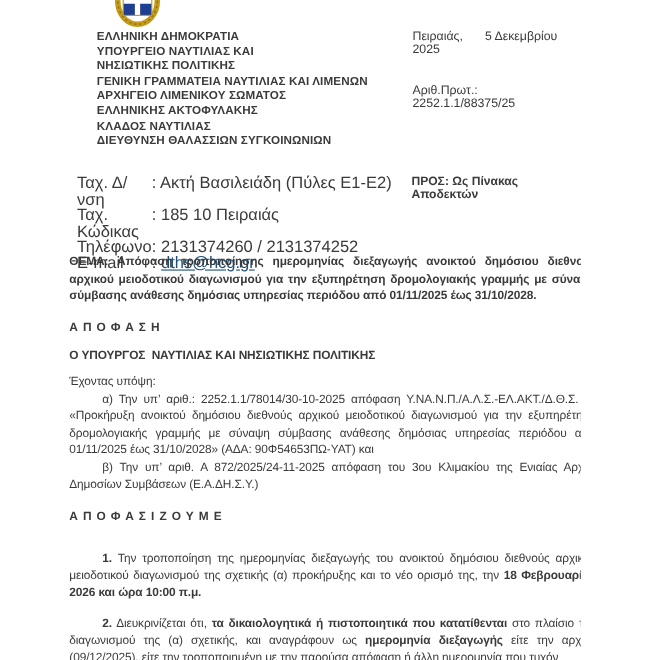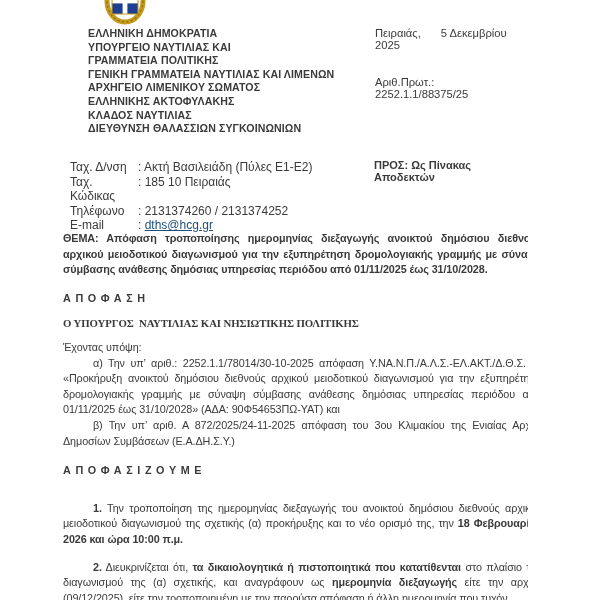--- a/index.html
+++ b/index.html
@@ -5,34 +5,34 @@
   html,body{margin:0;padding:0;background:#ffffff;}
   .page{
     position:relative;width:528px;height:600px;background:#ffffff;overflow:hidden;
     font-family:"Liberation Sans", sans-serif;color:#3a3a3a;
   }
   .emblem{position:absolute;left:95px;top:-30px;width:60px;height:62px;}
   .hdr-left{position:absolute;left:88px;top:27px;font-size:10.6px;font-weight:bold;line-height:13.6px;letter-spacing:0.1px;}
   .hdr-right{position:absolute;left:375px;top:27px;font-size:11.2px;}
   .hdr-right .city{display:inline-block;margin-right:20px;}
   .hdr-right .proto{margin-top:25px;}
-  .contact{position:absolute;left:70px;top:160px;font-size:12px;line-height:14.6px;}
+  .contact{position:absolute;left:70px;top:160px;font-size:15px;line-height:14.6px;}
   .crow{display:flex;}
   .clabel{width:68px;flex:0 0 68px;}
   a.email{color:#1f4e79;text-decoration:underline;cursor:pointer;text-align:right;}
   .pros{position:absolute;left:374px;top:159px;font-size:11px;font-weight:bold;}
   .bodytext{
     position:absolute;left:63px;top:231px;width:479px;
     font-size:10.8px;line-height:15.6px;text-align:justify;letter-spacing:-0.1px;
   }
   .bodytext p{margin:0;}
   .subject{font-weight:bold;}
   .center{text-align:left;}
   .h1{font-weight:bold;letter-spacing:0.8px;margin-top:13px !important;}
-  .h2{font-weight:bold;margin-top:10px !important;white-space:pre-wrap;font-family:Liberation Serif, serif;}
+  .h2{font-weight:bold;margin-top:10px !important;white-space:pre-wrap;}
   .having{margin-top:8px !important;text-align:left;}
   .para{text-indent:30px;}
   .decide{margin-top:14px !important;margin-bottom:22px !important;}
   .item-2{margin-top:12px !important;}
   .b{font-weight:bold;}
 </style>
 </head>
 <body>
 
 <div class="page">
@@ -42,21 +42,21 @@
     <ellipse cx="30" cy="31" rx="18" ry="21" fill="none" stroke="#8a6d12" stroke-width="1.2" stroke-dasharray="2 2.5"></ellipse>
     <rect x="17" y="18" width="26" height="26" fill="#1d3e91"></rect>
     <rect x="27.6" y="18" width="4.8" height="26" fill="#ffffff"></rect>
     <rect x="17" y="28.6" width="26" height="4.8" fill="#ffffff"></rect>
     <rect x="17" y="18" width="26" height="26" fill="none" stroke="#c49a1a" stroke-width="1"></rect>
   </svg>
 
   <div class="hdr-left">
     <div>ΕΛΛΗΝΙΚΗ ΔΗΜΟΚΡΑΤΙΑ</div>
     <div>ΥΠΟΥΡΓΕΙΟ ΝΑΥΤΙΛΙΑΣ ΚΑΙ</div>
-    <div>ΓΡΑΜΜΑΤΕΙΑ ΠΟΛΙΤΙΚΗΣ</div>
+    <div>ΝΗΣΙΩΤΙΚΗΣ ΠΟΛΙΤΙΚΗΣ</div>
     <div>ΓΕΝΙΚΗ ΓΡΑΜΜΑΤΕΙΑ ΝΑΥΤΙΛΙΑΣ ΚΑΙ ΛΙΜΕΝΩΝ</div>
     <div>ΑΡΧΗΓΕΙΟ ΛΙΜΕΝΙΚΟΥ ΣΩΜΑΤΟΣ</div>
     <div>ΕΛΛΗΝΙΚΗΣ ΑΚΤΟΦΥΛΑΚΗΣ</div>
     <div>ΚΛΑΔΟΣ ΝΑΥΤΙΛΙΑΣ</div>
     <div>ΔΙΕΥΘΥΝΣΗ ΘΑΛΑΣΣΙΩΝ ΣΥΓΚΟΙΝΩΝΙΩΝ</div>
   </div>
 
   <div class="hdr-right">
     <div>
       <span class="city">Πειραιάς,</span><span>5 Δεκεμβρίου 2025</span>

